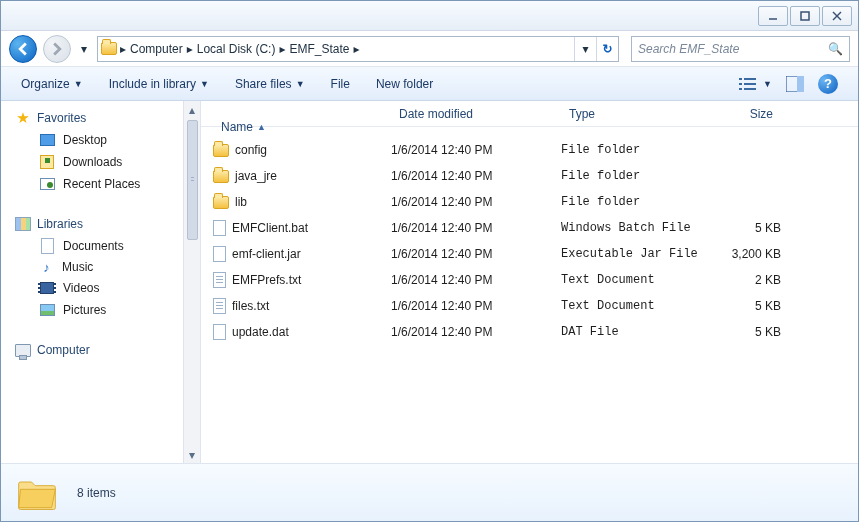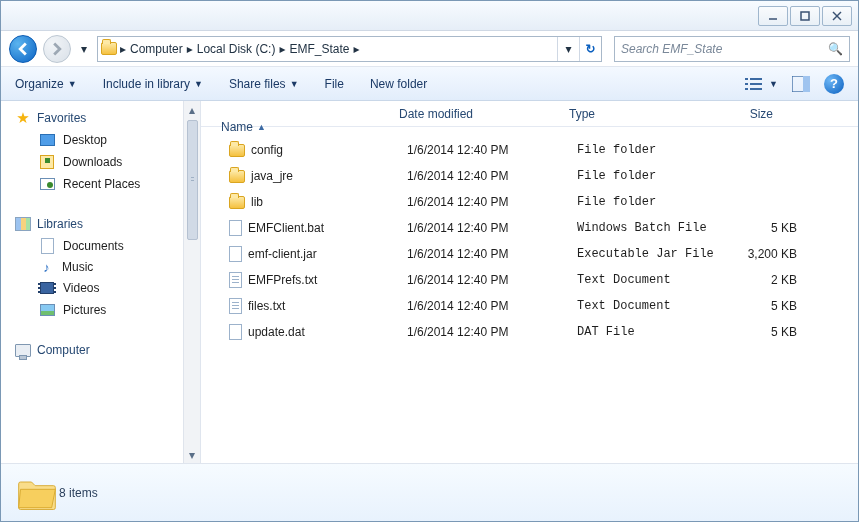--- a/index.html
+++ b/index.html
@@ -16,25 +16,25 @@
 .navarrow.back { background: radial-gradient(circle at 30% 30%, #5bb4ef, #0b63c4); border:1px solid #0a5bb3;}
 .navarrow.fwd { background: radial-gradient(circle at 30% 30%, #f2f5f8, #d9e0e8); border:1px solid #bcc7d2;}
 .navarrow svg { width:14px; height:14px; }
 .nav-drop { width:14px; height:28px; display:flex; align-items:center; justify-content:center; color:#234; }
 .addressbar { flex:1; height:26px; border:1px solid #a8b8c9; display:flex; align-items:center; background:#fff; }
 .addressbar .foldericon { width:22px; display:flex; align-items:center; justify-content:center; }
 .crumb { display:flex; align-items:center; padding:0 4px; height:100%; color:#234; cursor:default; }
 .crumb-sep { display:flex; align-items:center; color:#234; }
 .addr-end { margin-left:auto; display:flex; align-items:center; height:100%; }
 .addr-btn { width:22px; height:100%; border-left:1px solid #cfd8e4; display:flex; align-items:center; justify-content:center; color:#234;}
-.searchbox { width:236px; height:26px; border:1px solid #a8b8c9; margin-left:6px; display:flex; align-items:center; padding:0 6px; color:#7a8899; font-style:italic;}
+.searchbox { width:219px; height:26px; border:1px solid #a8b8c9; margin-left:6px; display:flex; align-items:center; padding:0 6px; color:#7a8899; font-style:italic;}
 .searchbox .sicon { margin-left:auto; color:#2b5b9e; font-style:normal;}
 
 
-.toolbar { height: 34px; background: linear-gradient(#f4f9ff,#e2edfb); border-bottom:1px solid #c9d7e8; display:flex; align-items:center; padding:0 14px; gap:26px; color:#1b3a66;}
+.toolbar { height: 34px; background: linear-gradient(#f4f9ff,#e2edfb); border-bottom:1px solid #c9d7e8; display:flex; align-items:center; padding:0 20px; gap:26px; color:#1b3a66;}
 .toolbar .tbtn { display:flex; align-items:center; gap:4px; cursor:default; font-size:13px;}
 .toolbar .tbtn .caret { font-size:9px; color:#1b3a66;}
 .toolbar .right { margin-left:auto; display:flex; align-items:center; gap:14px; }
 .toolbar .iconbtn { display:flex; align-items:center; justify-content:center; color:#1b3a66;}
 .helpcircle { width:20px; height:20px; border-radius:50%; background:radial-gradient(circle at 30% 30%, #6cb6f5, #0a5fbf); display:flex; align-items:center; justify-content:center; color:#fff; font-weight:bold; font-size:13px;}
 
 
 .main { flex:1; display:flex; min-height:0; }
 .sidebar { width:200px; border-right:1px solid #dfe5ee; padding:6px 0; overflow:hidden; position:relative;}
 .scrollbar { position:absolute; right:0; top:0; bottom:0; width:17px; background:#f1f3f6; border-left:1px solid #dfe4ec; display:flex; flex-direction:column; align-items:center;}
@@ -48,29 +48,29 @@
 
 
 .filearea { flex:1; display:flex; flex-direction:column; }
 .colheaders { height:26px; display:flex; align-items:center; border-bottom:1px solid #e4e9f2; color:#264872; font-size:13px; padding-left:12px;}
 .col { padding:0 8px; display:flex; align-items:center; gap:4px;}
 .col.name { width:178px;margin-top:26px; }
 .col.date { width:170px; }
 .col.type { width:140px; }
 .col.size { width:80px; justify-content:flex-end;}
 .sortarrow { font-size:9px; color:#3c6aa3; }
-.filelist { flex:1; padding:10px 0 0 28px; }
+.filelist { flex:1; padding:10px 0 0 12px; }
 .row { display:flex; align-items:center; height:26px; color:#1e1e1e; font-size:13px;}
 .row .cname { width:178px; display:flex; align-items:center; gap:6px; }
 .row .cdate { width:170px; }
 .row .ctype { width:140px;font-family:Liberation Mono, monospace; }
 .row .csize { width:80px; text-align:right; }
 
 
-.statusbar { height:58px; border-top:1px solid #dfe5ee; background:linear-gradient(#f6fbff,#e8f2fd); display:flex; align-items:center; padding:0 14px; color:#2a3f5c; font-size:13px;}
+.statusbar { height:58px; border-top:1px solid #dfe5ee; background:linear-gradient(#f6fbff,#e8f2fd); display:flex; align-items:center; padding:0 14px; gap:18px; color:#2a3f5c; font-size:13px;}
 .bigfolder { width:44px; height:40px; }
 
 
 .foldersm { width:16px; height:13px; background:linear-gradient(#fde9a6,#f5c13f); border:1px solid #daa520; border-radius:2px; position:relative;}
 .foldersm::before { content:""; position:absolute; top:-4px; left:0; width:7px; height:4px; background:#fde9a6; border:1px solid #daa520; border-bottom:none; border-radius:2px 2px 0 0;}
 .filetxt { width:13px; height:16px; background:#fff; border:1px solid #9cb2cb; position:relative;}
 .filetxt::after{content:""; position:absolute; left:2px; right:2px; top:3px; height:8px; background:repeating-linear-gradient(#9cb2cb 0 1px, transparent 1px 3px);}
 .filegen { width:13px; height:16px; background:#fff; border:1px solid #9cb2cb;}
 .star { color:#f6b40e; font-size:15px;}
 .libico { width:16px; height:14px; background:linear-gradient(90deg,#9cc3f0 0 5px,#f7d27e 5px 10px,#a6e2a6 10px 16px); border:1px solid #8aa4c0;}

